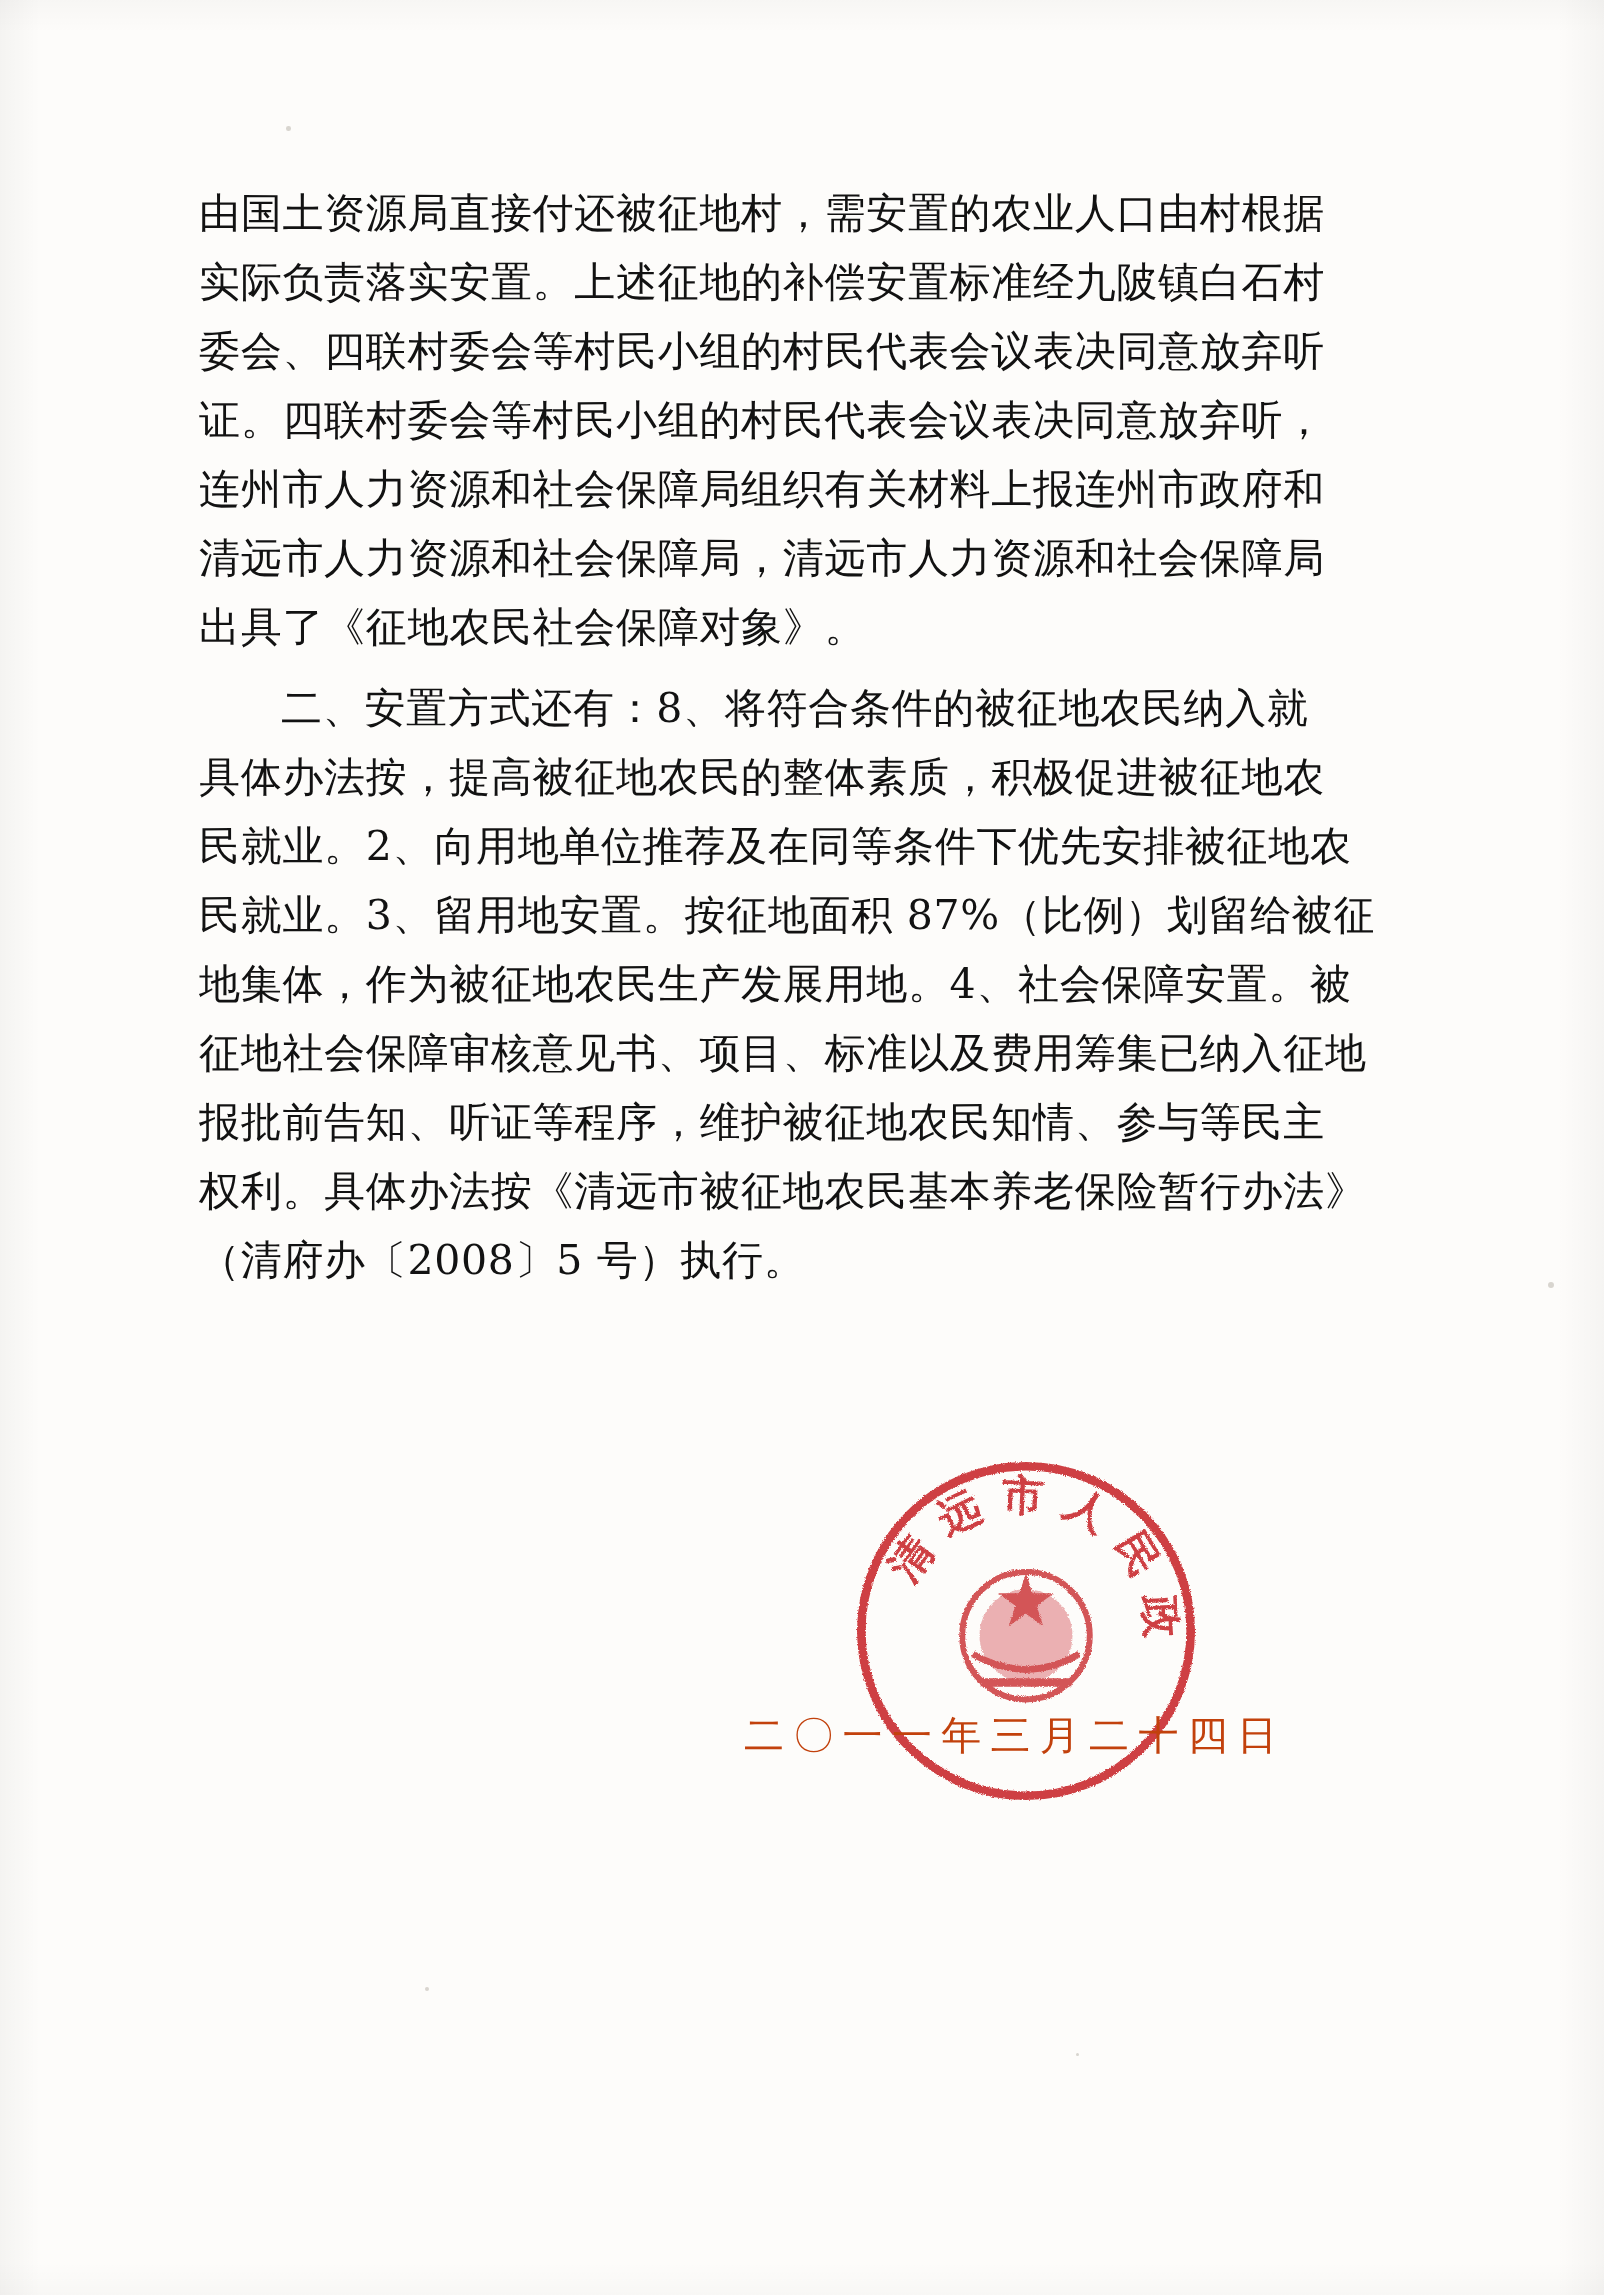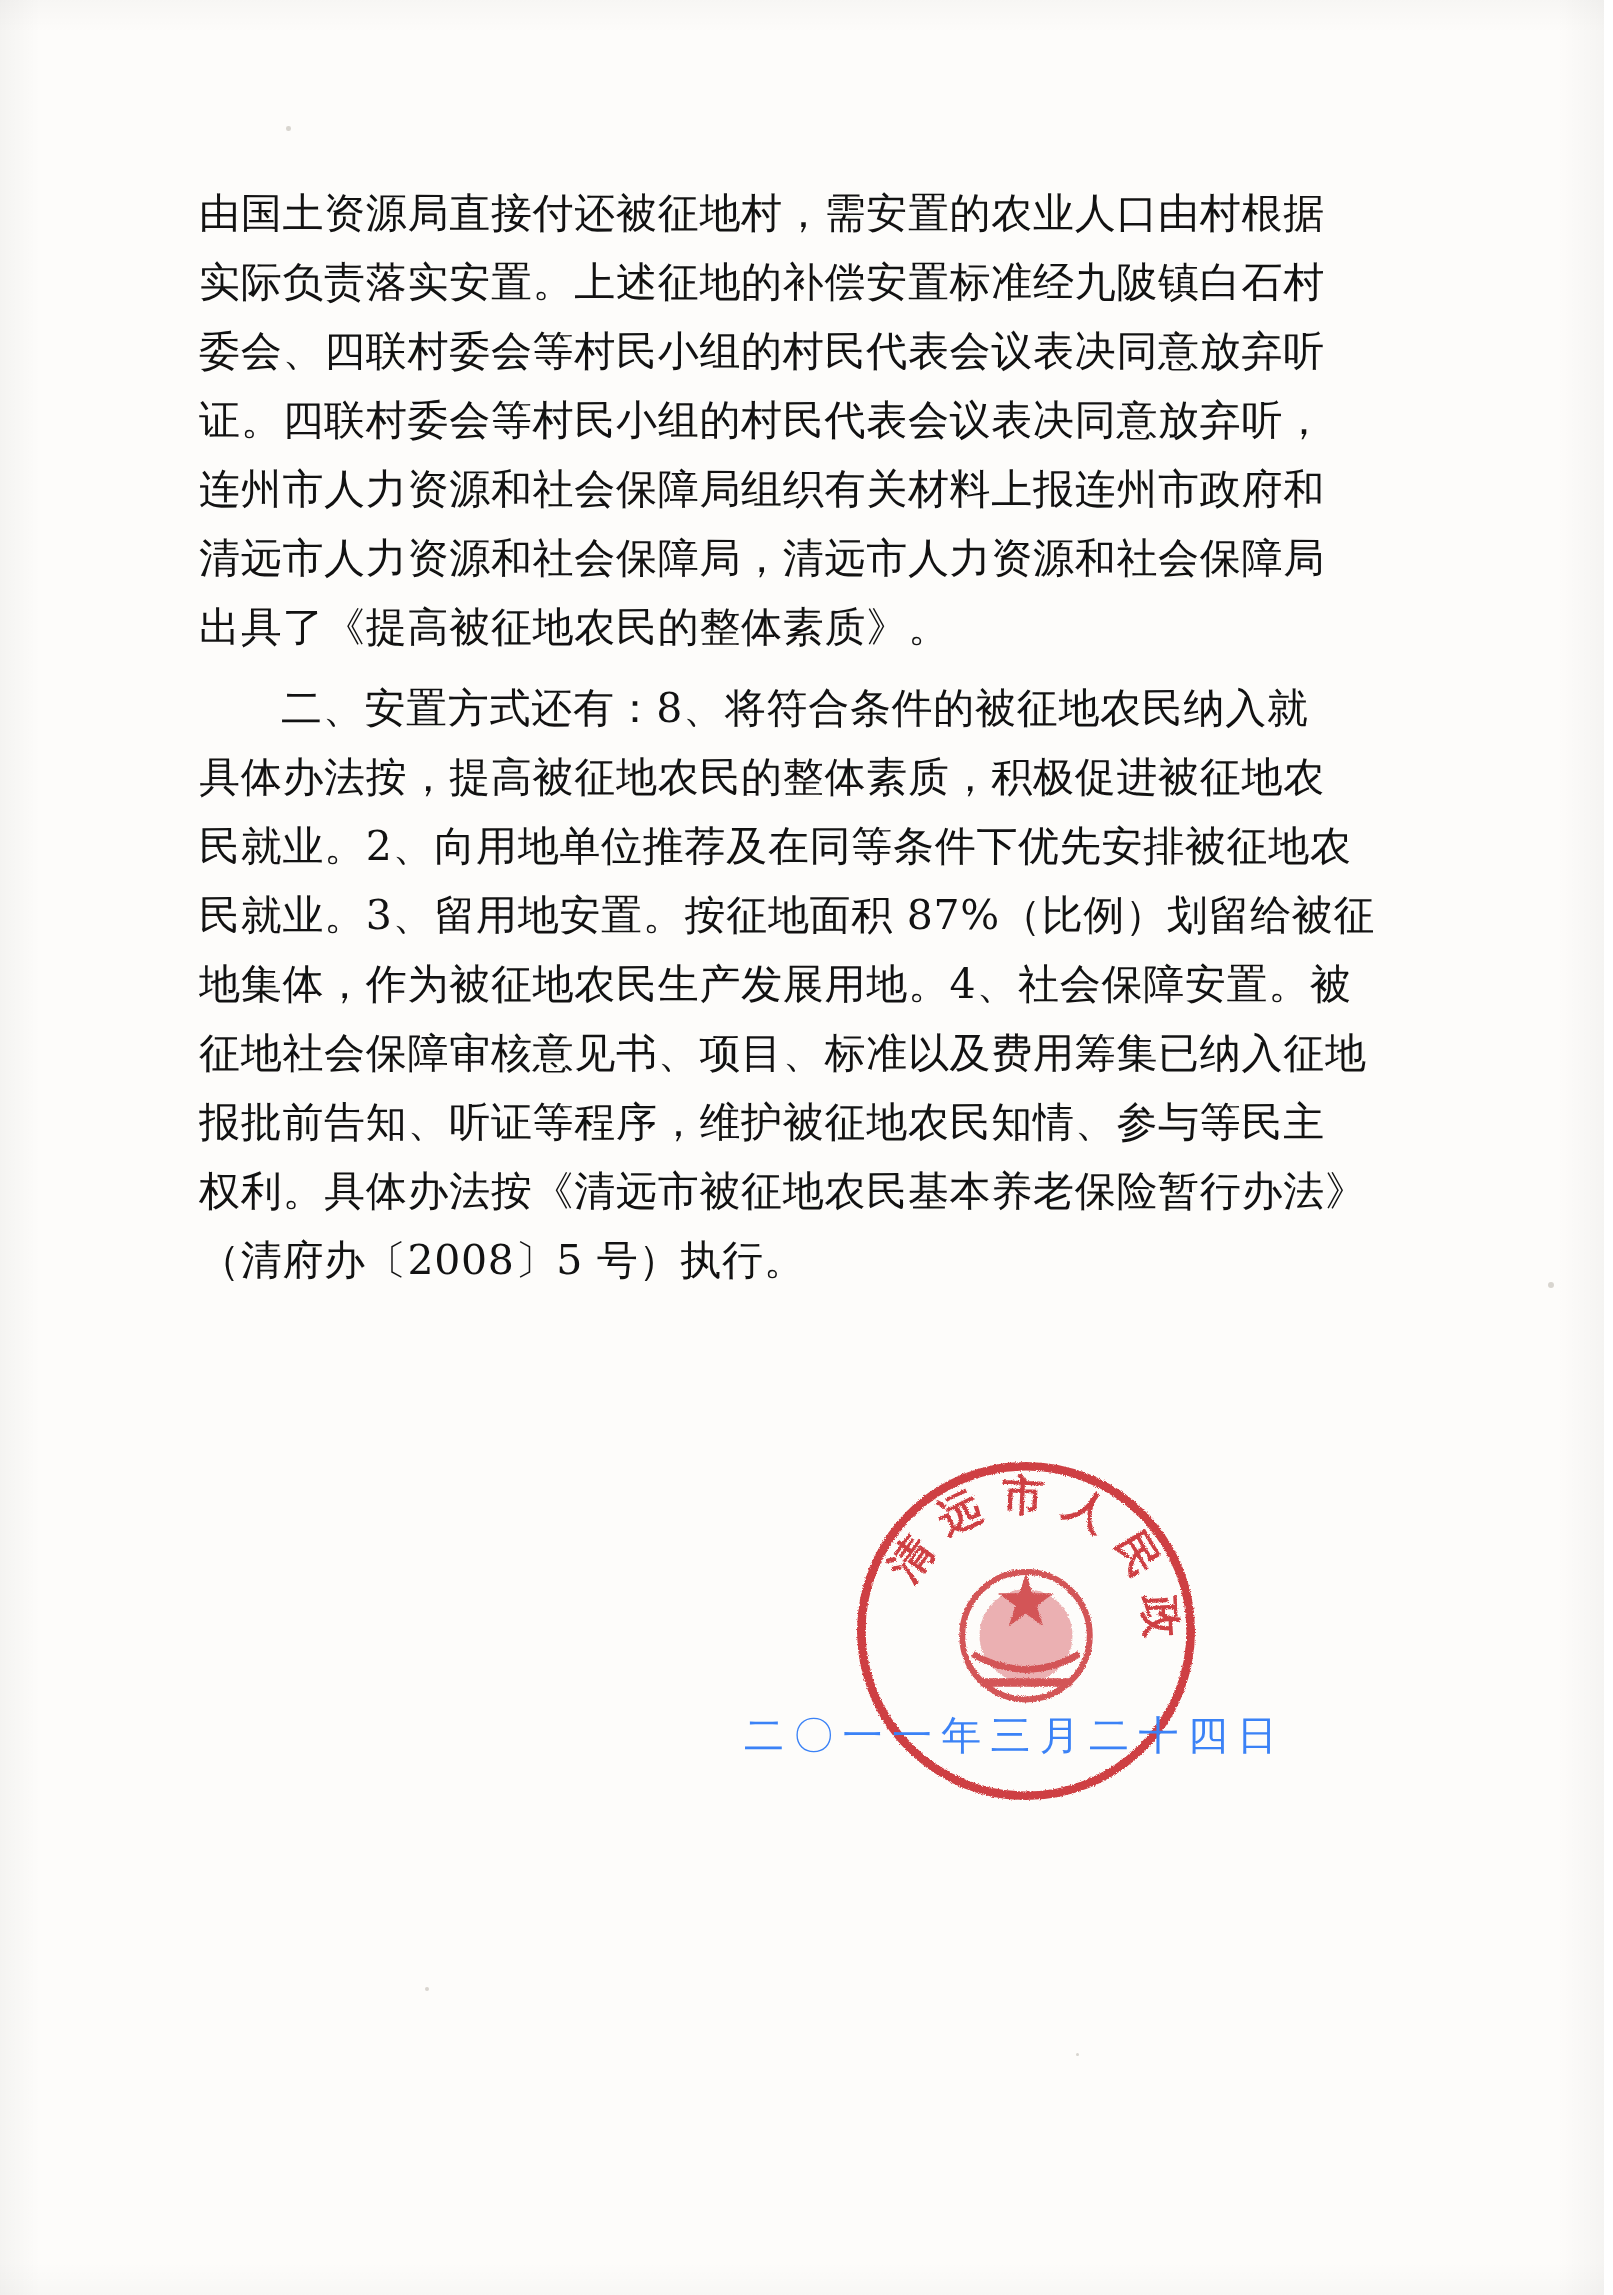--- a/index.html
+++ b/index.html
@@ -59,21 +59,21 @@
     width: 352px;
     height: 352px;
     pointer-events: none;
   }
   .date-line {
     position: absolute;
     left: 744px;
     top: 1708px;
     font-size: 40px;
     letter-spacing: 9.3px;
-    color: #3b82f6;
+    color: #c2410c;
     font-family: "DejaVu Serif", "Liberation Serif", serif;
     white-space: pre;
   }
   .speck {
     position: absolute;
     background: #b9b4ab;
     border-radius: 50%;
     opacity: .55;
   }
 </style>
@@ -90,21 +90,21 @@
 
   <div class="content">
 
     <div>
       <p class="body-line">由国土资源局直接付还被征地村，需安置的农业人口由村根据</p>
       <p class="body-line">实际负责落实安置。上述征地的补偿安置标准经九陂镇白石村</p>
       <p class="body-line">委会、四联村委会等村民小组的村民代表会议表决同意放弃听</p>
       <p class="body-line">证。四联村委会等村民小组的村民代表会议表决同意放弃听，</p>
       <p class="body-line">连州市人力资源和社会保障局组织有关材料上报连州市政府和</p>
       <p class="body-line">清远市人力资源和社会保障局，清远市人力资源和社会保障局</p>
-      <p class="body-line">出具了《提高被征地农民的整体素质》。</p>
+      <p class="body-line">出具了《征地农民社会保障对象》。</p>
     </div>
 
     <div class="para-gap"></div>
 
     <div>
       <p class="body-line indent">二、安置方式还有：8、将符合条件的被征地农民纳入就</p>
       <p class="body-line">具体办法按，提高被征地农民的整体素质，积极促进被征地农</p>
       <p class="body-line">民就业。2、向用地单位推荐及在同等条件下优先安排被征地农</p>
       <p class="body-line">民就业。3、留用地安置。按征地面积 87%（比例）划留给被征</p>
       <p class="body-line">地集体，作为被征地农民生产发展用地。4、社会保障安置。被</p>

